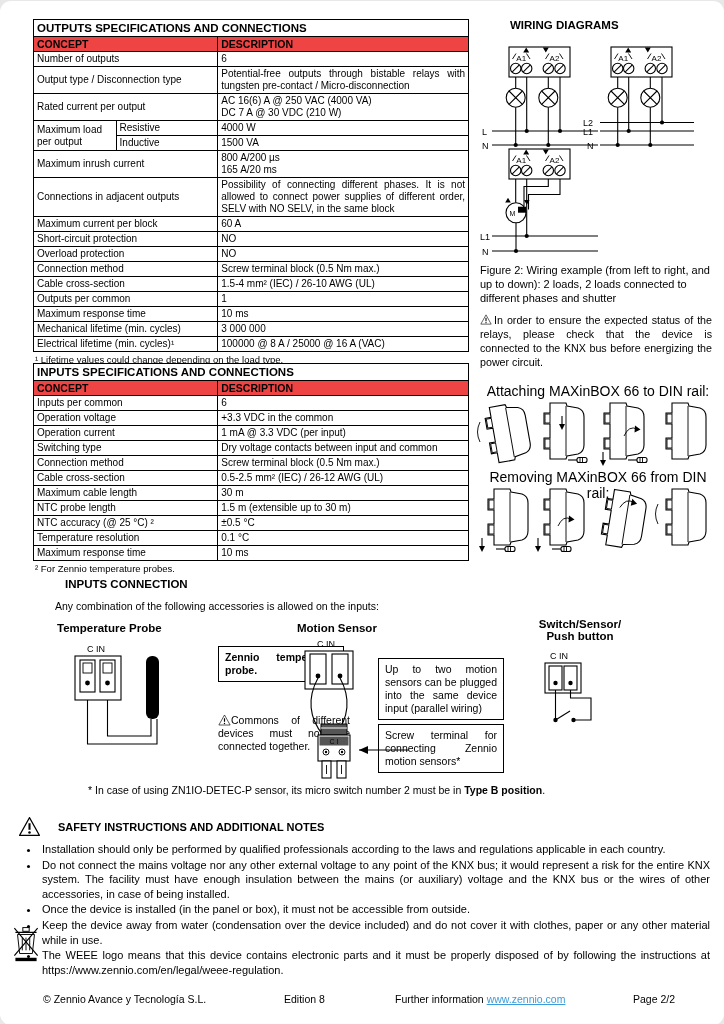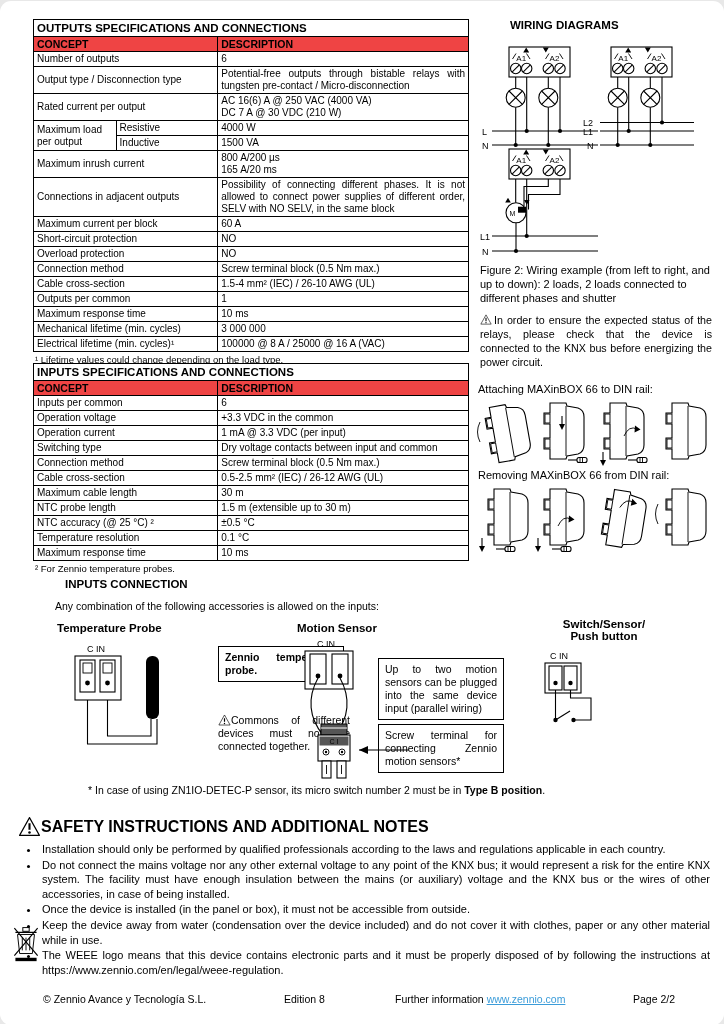--- a/index.html
+++ b/index.html
@@ -12,33 +12,33 @@
   table.spec td{border:1px solid #000;padding:1px 3px;line-height:12px;vertical-align:middle;
                 overflow:hidden;}
   table.spec .trow td{font-weight:bold;font-size:11.5px;padding:2px 3px;background:#fff;}
   table.spec .hrow td{background:#ef4444;font-weight:bold;font-size:10.5px;}
   .ml{white-space:pre-line;}
   .jst{text-align:justify;}
   .footnote{font-size:9.5px;margin-top:2px;padding-left:2px;}
 
   
   .h-bold{font-weight:bold;font-size:11.5px;}
-  .din-title{font-size:11px;text-align:left;width:100%;}
+  .din-title{font-size:14px;text-align:center;width:100%;}
   .caption{font-size:11px;line-height:14px;text-align:left;}
   .wnote{font-size:10.7px;line-height:14px;text-align:justify;}
   .wnote svg{vertical-align:-1px;margin-right:2px;}
   .fig-title{font-weight:bold;font-size:11.5px;}
   .txtbox{border:1px solid #000;font-size:10.5px;line-height:13px;padding:4px 6px;
           text-align:justify;}
   .txtbox.bold{font-weight:bold;}
   .plain-note{font-size:10.5px;line-height:13px;text-align:justify;}
   .small-txt{font-size:10.5px;}
 
   
-  .safety-head{display:flex;align-items:center;gap:0;font-weight:bold;font-size:16px;}
+  .safety-head{display:flex;align-items:center;gap:17px;font-weight:bold;font-size:11px;}
   ul.safety{margin:5px 0 0 22px;padding:0;font-size:11px;line-height:14.6px;text-align:justify;}
   ul.safety li{margin:0 0 1px 0;padding-left:2px;}
 
   
   .footer span,.footer a{font-size:10.5px;}
   a.link{color:#3b9cd9;text-decoration:underline;cursor:pointer;}
 
   
   svg{overflow:visible;}
   svg text{font-family:"Liberation Sans",sans-serif;fill:#000;}
@@ -398,21 +398,21 @@
       <rect x="21" y="123" width="9" height="17" class="lnw"></rect>
       <rect x="36" y="123" width="9" height="17" class="lnw"></rect>
       <line x1="25.5" y1="127" x2="25.5" y2="136" class="lnt"></line>
       <line x1="40.5" y1="127" x2="40.5" y2="136" class="lnt"></line>
       <line x1="108" y1="112" x2="58" y2="112" class="ln"></line>
       <path class="dot" d="M58,112 l9,-4 v8 z"></path>
     </svg>
     <div class="txtbox abs" style="left:345px;top:80px;width:112px;">Up to two motion sensors can be plugged into the same device input (parallel wiring)</div>
     <div class="txtbox abs" style="left:345px;top:146px;width:112px;">Screw terminal for connecting Zennio motion sensors*</div>
 
-    <div class="fig-title abs" style="left:496px;top:40px;width:150px;text-align:center;">
+    <div class="fig-title abs" style="left:472px;top:40px;width:150px;text-align:center;">
       <div>Switch/Sensor/</div>
       <div>Push button</div>
     </div>
     <svg class="abs" style="left:510px;top:72px;" width="100" height="100">
       <text x="7" y="9" class="t9">C IN</text>
       <rect x="2" y="13" width="36" height="30" class="lnw"></rect>
       <rect x="6" y="16" width="13" height="24" class="lnw"></rect>
       <rect x="21" y="16" width="13" height="24" class="lnw"></rect>
       <circle cx="12.5" cy="33" r="2.2" class="dot"></circle>
         <circle cx="27.5" cy="33" r="2.2" class="dot"></circle>

